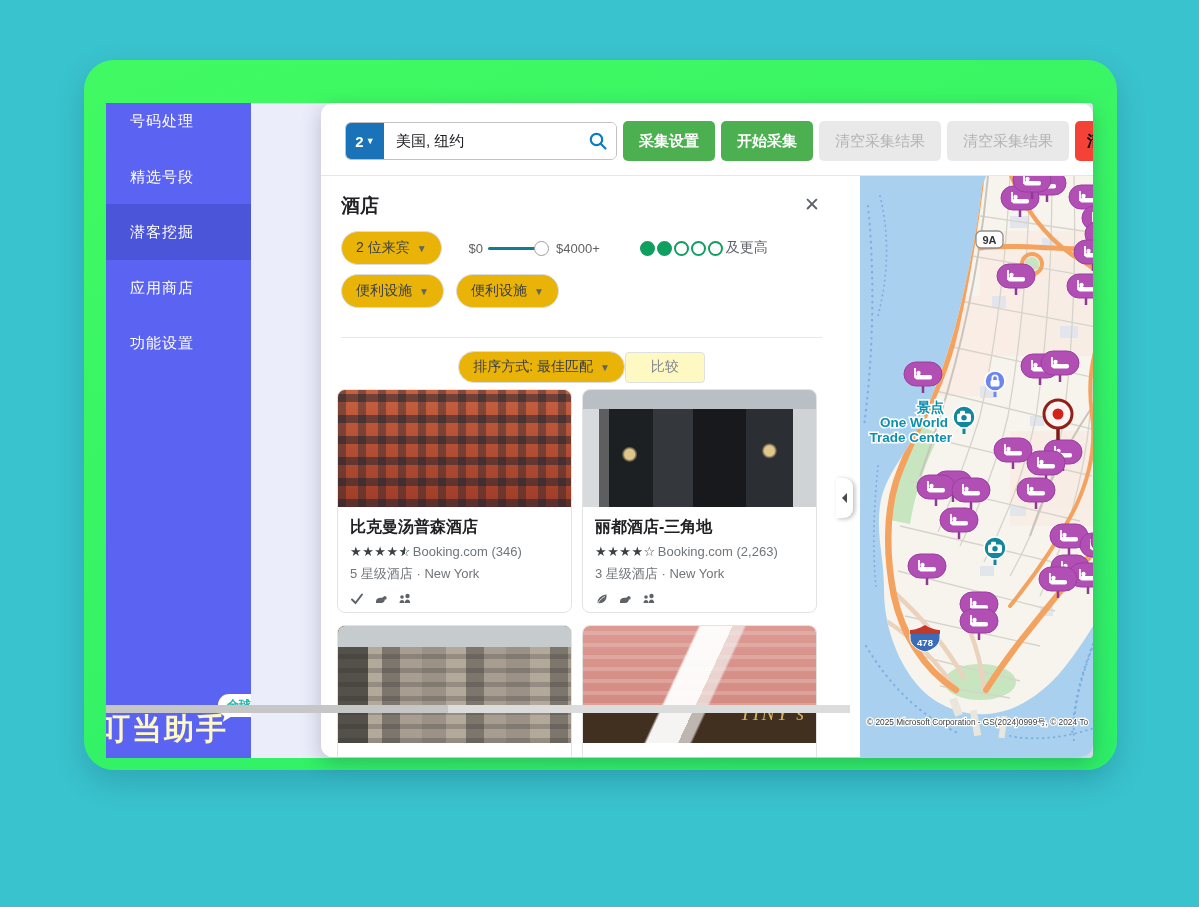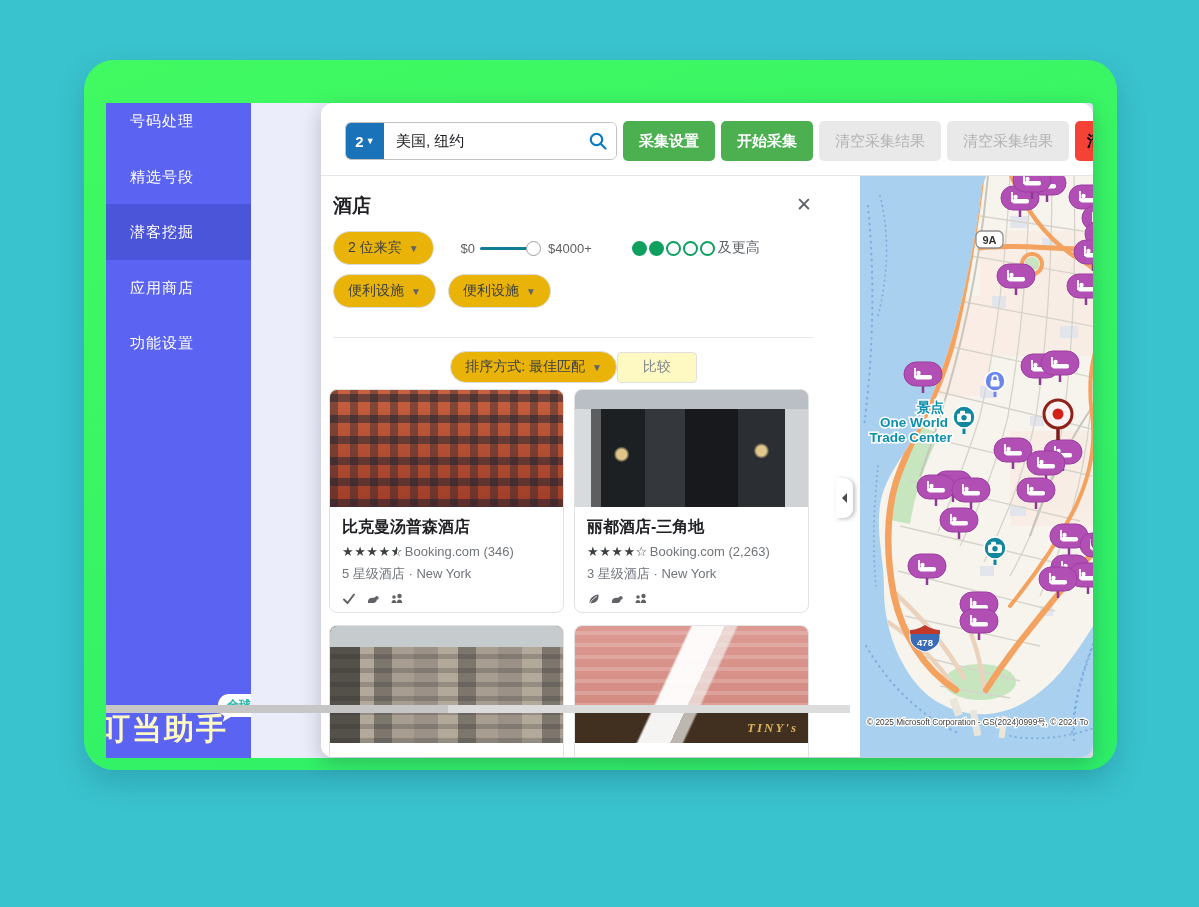--- a/index.html
+++ b/index.html
@@ -26,21 +26,21 @@
   .count-btn .caret{font-size:9px;}
   .search-input{flex:1;border:none;outline:none;font-size:15px;padding:0 4px 0 12px;color:#202124;font-family:inherit;min-width:0;}
   .search-btn{width:36px;display:flex;align-items:center;justify-content:center;background:#fff;border:none;cursor:pointer;}
   .btn{height:40px;border:none;border-radius:5px;font-size:15px;font-family:inherit;padding:0 16px;white-space:nowrap;cursor:pointer;flex:0 0 auto;}
   .btn.green{background:#4caf50;color:#fff;font-weight:bold;}
   .btn.disabled{background:#e9e9e9;color:#b3b3b3;}
   .btn.red{background:#f44336;color:#000;font-weight:bold;width:90px;text-align:left;padding:0 0 0 12px;}
   .top-divider{position:absolute;left:0;top:72px;width:100%;height:1px;background:#e6e6e6;}
   
   .list{position:absolute;left:0;top:73px;width:505px;height:581px;overflow:hidden;background:#fff;}
-  .list-inner{padding:17px 0 0 12px;}
+  .list-inner{padding:17px 0 0 20px;}
   .title-row{display:flex;justify-content:space-between;align-items:flex-start;width:481px;}
   .panel-title{font-size:19px;font-weight:bold;color:#202124;}
   .close-x{font-size:19px;color:#5f6368;cursor:pointer;line-height:1;padding:2px;}
   .filter-row1{display:flex;align-items:center;margin-top:11px;height:36px;}
   .filter-row2{display:flex;align-items:center;margin-top:7px;height:36px;gap:12px;}
   .pill{display:inline-flex;align-items:center;gap:7px;height:34px;padding:0 14px;border:1.5px solid #dadce0;border-radius:18px;
         font-size:14px;color:#3c4043;background:#eab308;cursor:pointer;box-sizing:border-box;white-space:nowrap;}
   .pill .caret{font-size:10px;color:#5f6368;}
   .price-label{font-size:13px;color:#616161;margin-left:27px;}
   .slider{position:relative;width:54px;height:15px;margin:0 6px 0 5px;}
@@ -69,22 +69,22 @@
   .photo.street{background:
       linear-gradient(180deg,#c6cbce 0 18%, transparent 18%),
       repeating-linear-gradient(0deg, rgba(40,40,40,.22) 0 5px, transparent 5px 14px),
       linear-gradient(90deg,#54504a 0 13%, transparent 13%),
       repeating-linear-gradient(90deg,#9b9186 0 24px,#b3a99b 24px 44px,#7c766d 44px 62px,#a79d90 62px 84px);}
   .photo.pink-facade{background:
       linear-gradient(115deg, transparent 0 40%, rgba(255,255,255,.95) 41% 52%, rgba(242,240,238,.7) 52% 56%, transparent 57%),
       linear-gradient(180deg, transparent 0 68%, #41301f 68% 100%),
       repeating-linear-gradient(0deg, rgba(255,255,255,.18) 0 4px, transparent 4px 12px),
       linear-gradient(180deg,#dc9a93,#cf8379);}
-  .photo-text{position:absolute;right:10px;bottom:7px;color:#d9b15c;font-family:"Liberation Serif","DejaVu Serif",serif;
-      font-style:italic;font-size:13px;letter-spacing:2px;font-weight:bold;}
+  .photo-text{position:absolute;right:10px;bottom:18px;color:#d9b15c;font-family:"Liberation Serif","DejaVu Serif",serif;
+      font-style:italic;font-size:20px;letter-spacing:2px;}
   .card-body{padding:10px 12px 0 12px;}
   .card-title{font-size:16px;font-weight:bold;color:#202124;}
   .card-rating{margin-top:6px;font-size:13px;color:#70757a;display:flex;align-items:center;}
   .stars{color:#3c4043;font-size:13px;letter-spacing:.5px;margin-right:2px;}
   .star-half{position:relative;display:inline-block;}
   .star-half .fill{position:absolute;left:0;top:0;width:55%;overflow:hidden;}
   .card-meta{margin-top:6px;font-size:13px;color:#70757a;}
   .card-amen{margin-top:9px;display:flex;gap:9px;align-items:center;}
   .card-amen svg{display:block;}
   

